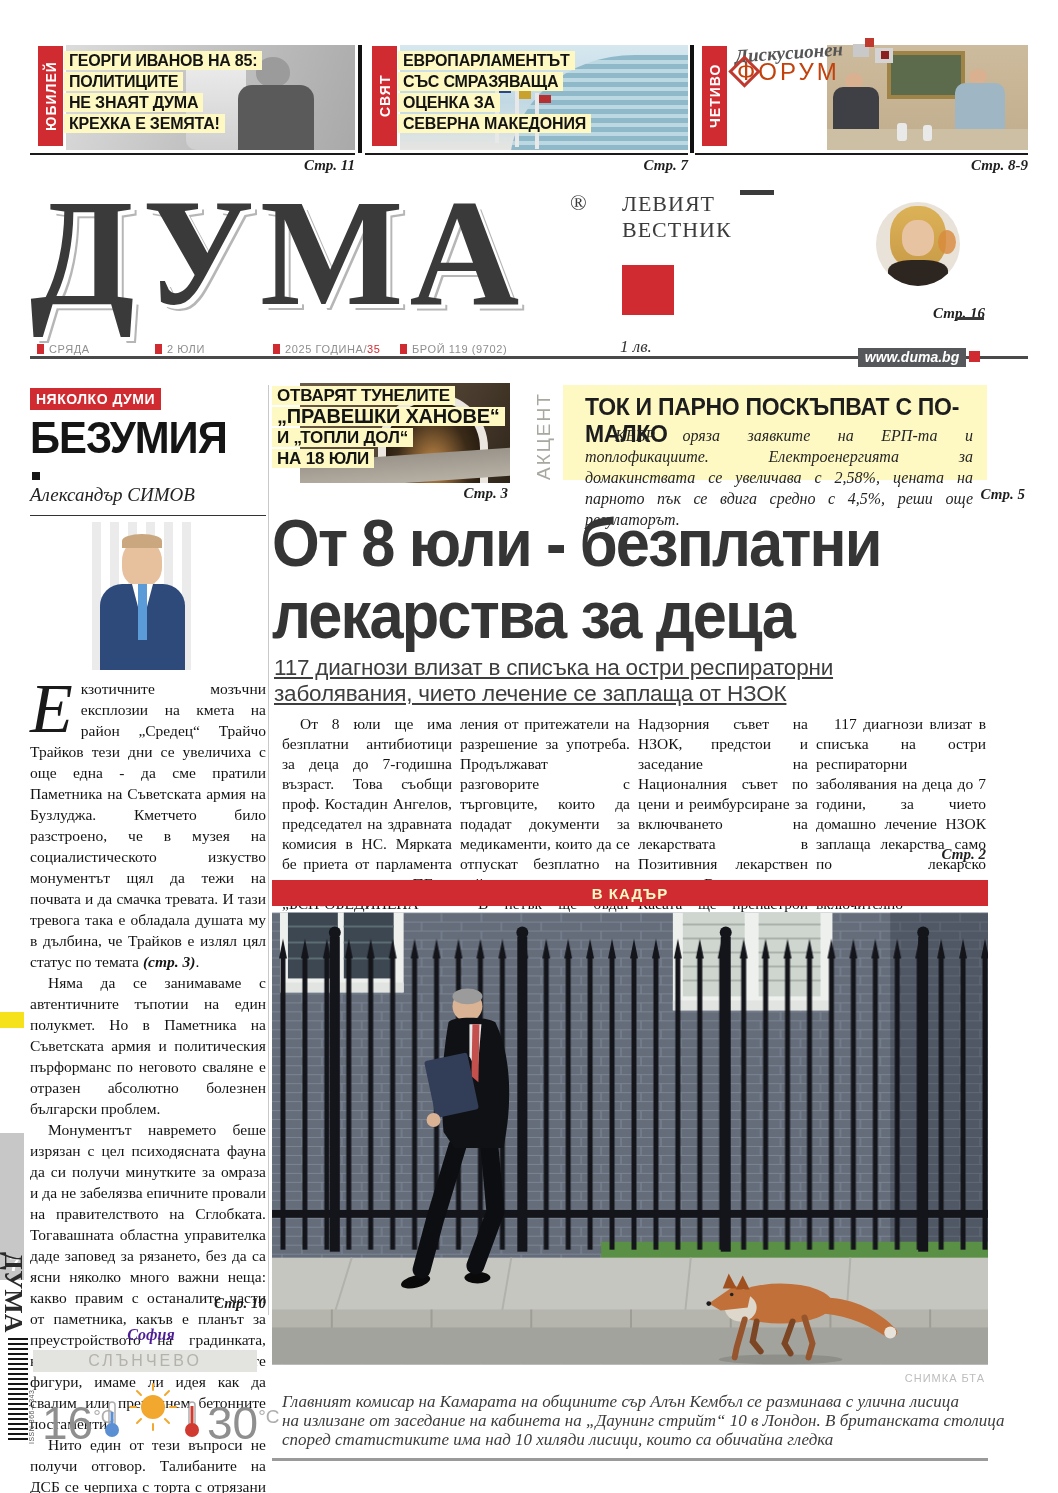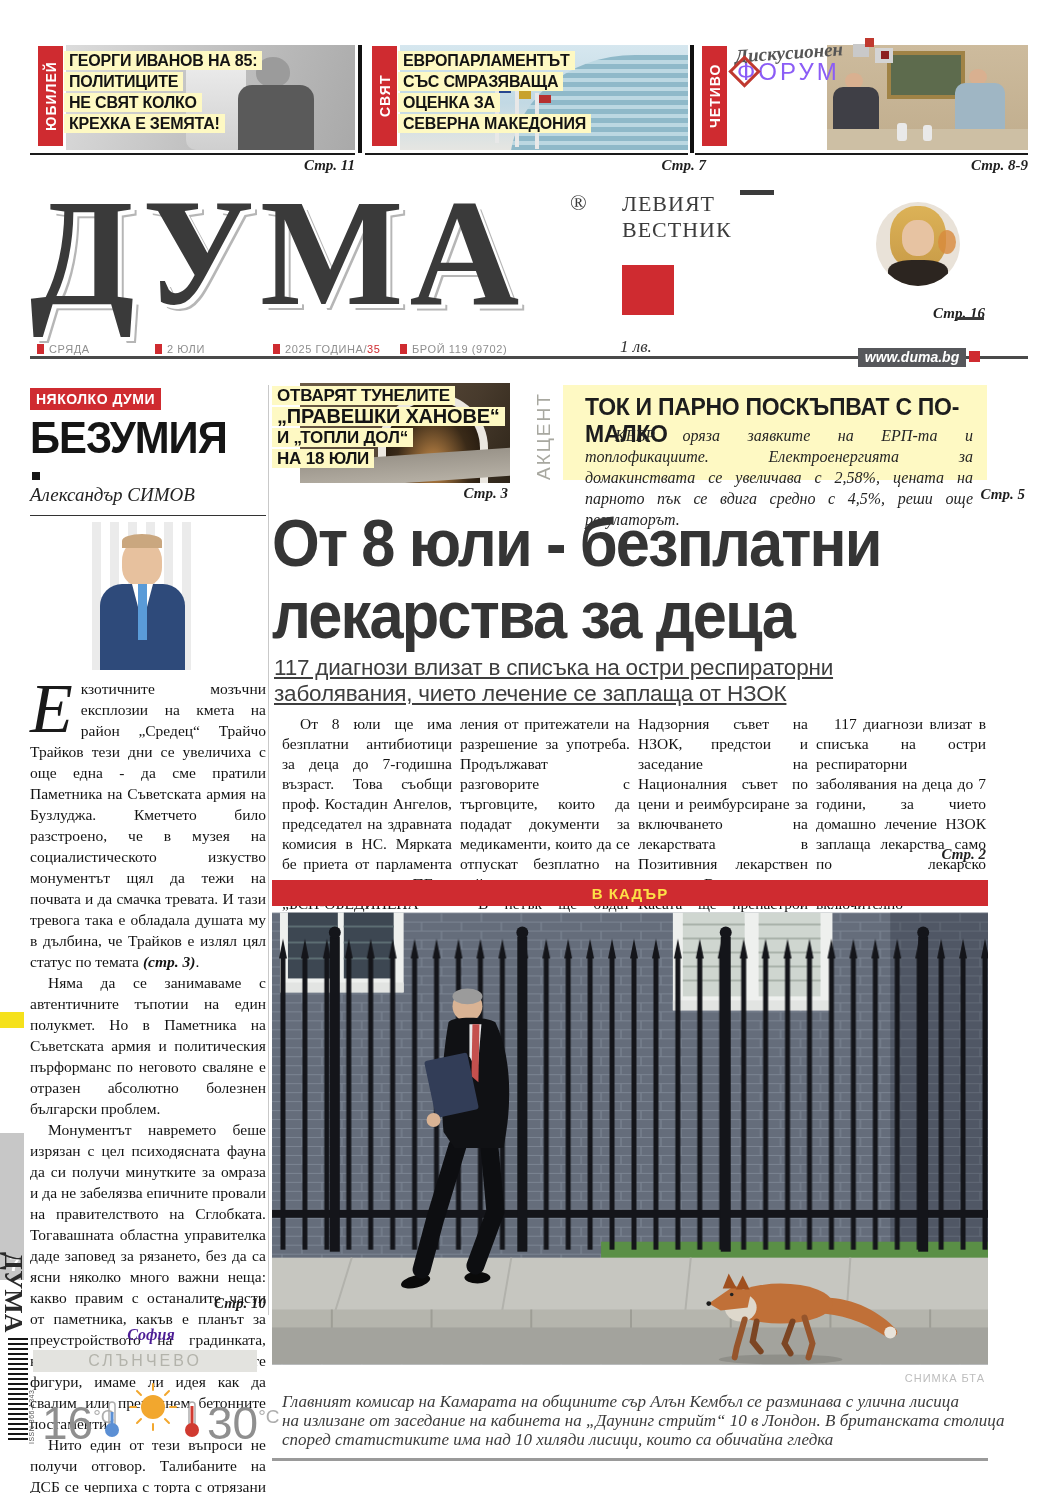--- a/index.html
+++ b/index.html
@@ -36,21 +36,21 @@
   .accent-body{font:italic 400 16px/21px "Liberation Serif",serif;color:#242424;text-indent:30px;
                text-align:justify;}
   
   .lead-title{font:700 66px/66px "Liberation Sans",sans-serif;color:#353535;letter-spacing:-2px;
               transform:scaleX(0.93);transform-origin:left;white-space:nowrap;}
   .lead-sub{font:400 22.5px/26px "Liberation Sans",sans-serif;color:#3e3e3e;letter-spacing:-0.2px;
             white-space:nowrap;text-decoration:underline;}
   .lead-col{font:15.5px/20px "Liberation Serif",serif;text-align:justify;color:#141414;width:170px;}
   .lead-col p{margin:0;text-indent:18px;}
   .lead-col p.noind{text-indent:0;}
-  .banner{background:#cf2b30;color:#fde047;font:700 15px "Liberation Sans",sans-serif;
+  .banner{background:#cf2b30;color:#fef9c3;font:700 15px "Liberation Sans",sans-serif;
           letter-spacing:1px;display:flex;align-items:center;justify-content:center;}
   .caption{font:italic 400 17px/19px "Liberation Serif",serif;color:#3c3c3c;white-space:nowrap;}
   .credit{font:400 11px "Liberation Sans",sans-serif;color:#bdbdbd;letter-spacing:1px;}
   
   .w-city{font:italic 700 16px "Liberation Serif",serif;color:#4c1d95;text-align:center;}
   .w-band{background:#e3e3df;color:#b3b3ab;font:400 16px "Liberation Sans",sans-serif;
           letter-spacing:3px;display:flex;align-items:center;justify-content:center;}
   .w-temp{font:400 46px/46px "Liberation Sans",sans-serif;color:#8f8f8f;}
   .w-temp sup{font-size:19px;color:#adadad;}
   
@@ -75,21 +75,21 @@
       <span>ЮБИЛЕЙ</span>
     </div>
   <div class="abs scene sc-t1" style="left:66px;top:45px;width:289px;height:105px;">
     <div class="abs" style="left:120px;top:8px;width:60px;height:97px;background:linear-gradient(#efefef,#cfcfcf);border-radius:10px;"></div>
     <div class="abs" style="left:190px;top:12px;width:34px;height:30px;background:#9b9b9b;border-radius:50% 50% 45% 45%;"></div>
     <div class="abs" style="left:172px;top:40px;width:76px;height:65px;background:#5a5a5a;border-radius:14px 14px 0 0;"></div>
   </div>
   <div class="abs tlines" style="left:64px;top:51px;">
     <span class="t-line">ГЕОРГИ ИВАНОВ НА 85:</span>
     <span class="t-line">ПОЛИТИЦИТЕ</span>
-    <span class="t-line">НЕ СВЯТ КОЛКО</span>
+    <span class="t-line">НЕ ЗНАЯТ ДУМА</span>
     <span class="t-line">КРЕХКА Е ЗЕМЯТА!</span>
   </div>
   <div class="abs rule2" style="left:30px;top:153px;width:325px;"></div>
   <div class="abs pageref" style="left:230px;top:157px;width:125px;">Стр. 11</div>
   <div class="abs" style="left:358px;top:45px;width:4px;height:108px;background:#111;"></div>
 
   <div class="abs vtag" style="left:372px;top:46px;width:25px;height:100px;">
       <span>СВЯТ</span>
     </div>
   <div class="abs scene sc-t2" style="left:400px;top:45px;width:288px;height:105px;">
@@ -101,39 +101,39 @@
     <div class="abs" style="left:135px;top:48px;width:4px;height:56px;background:#e8e8e8;"></div>
     <div class="abs" style="left:139px;top:50px;width:12px;height:8px;background:#b53030;"></div>
   </div>
   <div class="abs tlines" style="left:398px;top:51px;">
     <span class="t-line">ЕВРОПАРЛАМЕНТЪТ</span>
     <span class="t-line">СЪС СМРАЗЯВАЩА</span>
     <span class="t-line">ОЦЕНКА ЗА</span>
     <span class="t-line">СЕВЕРНА МАКЕДОНИЯ</span>
   </div>
   <div class="abs rule2" style="left:365px;top:153px;width:323px;"></div>
-  <div class="abs pageref" style="left:581px;top:157px;width:125px;">Стр. 7</div>
+  <div class="abs pageref" style="left:563px;top:157px;width:125px;">Стр. 7</div>
   <div class="abs" style="left:690px;top:45px;width:4px;height:108px;background:#111;"></div>
 
   <div class="abs vtag" style="left:702px;top:46px;width:25px;height:100px;">
       <span>ЧЕТИВО</span>
     </div>
   <div class="abs scene sc-t3" style="left:827px;top:45px;width:201px;height:105px;">
     <div class="abs" style="left:60px;top:6px;width:70px;height:40px;background:#5d6b4d;border:4px solid #a08346;"></div>
     <div class="abs" style="left:18px;top:28px;width:18px;height:16px;background:#d9b090;border-radius:50%;"></div>
     <div class="abs" style="left:6px;top:42px;width:46px;height:45px;background:#3f3f46;border-radius:10px 10px 0 0;"></div>
     <div class="abs" style="left:142px;top:24px;width:18px;height:16px;background:#d9b090;border-radius:50%;"></div>
     <div class="abs" style="left:128px;top:38px;width:50px;height:48px;background:#9fb6c4;border-radius:10px 10px 0 0;"></div>
     <div class="abs" style="left:0;top:84px;width:201px;height:21px;background:#cdbfa4;"></div>
     <div class="abs" style="left:70px;top:78px;width:10px;height:18px;background:#e9e9e9;border-radius:3px;"></div>
     <div class="abs" style="left:96px;top:80px;width:9px;height:16px;background:#e9e9e9;border-radius:3px;"></div>
   </div>
   <div class="abs" style="left:735px;top:42px;width:170px;height:44px;">
     <span class="abs" style="left:0;top:0;font:italic 700 19px 'Liberation Serif',serif;color:#555;transform:rotate(-4deg);">Дискусионен</span>
-    <span class="abs" style="left:2px;top:16px;font:400 24px 'Liberation Sans',sans-serif;color:#8b5cf6;letter-spacing:3px;">ФОРУМ</span>
+    <span class="abs" style="left:2px;top:16px;font:400 24px 'Liberation Sans',sans-serif;color:#c2410c;letter-spacing:3px;">ФОРУМ</span>
     <span class="abs" style="left:-2px;top:18px;width:17px;height:17px;border:3px solid #c0392f;transform:rotate(45deg);"></span>
     <span class="abs" style="left:118px;top:2px;width:16px;height:13px;background:#c9c9c9;"></span>
     <span class="abs" style="left:130px;top:-4px;width:9px;height:9px;background:#c0392f;"></span>
     <span class="abs" style="left:140px;top:6px;width:18px;height:15px;background:#d4d4d4;"></span>
     <span class="abs" style="left:146px;top:9px;width:8px;height:8px;background:#8c1f1f;"></span>
   </div>
   <div class="abs rule2" style="left:695px;top:153px;width:333px;"></div>
   <div class="abs pageref" style="left:903px;top:157px;width:125px;">Стр. 8-9</div>
 
   <div class="abs logo" style="left:30px;top:178px;">ДУМА</div>

